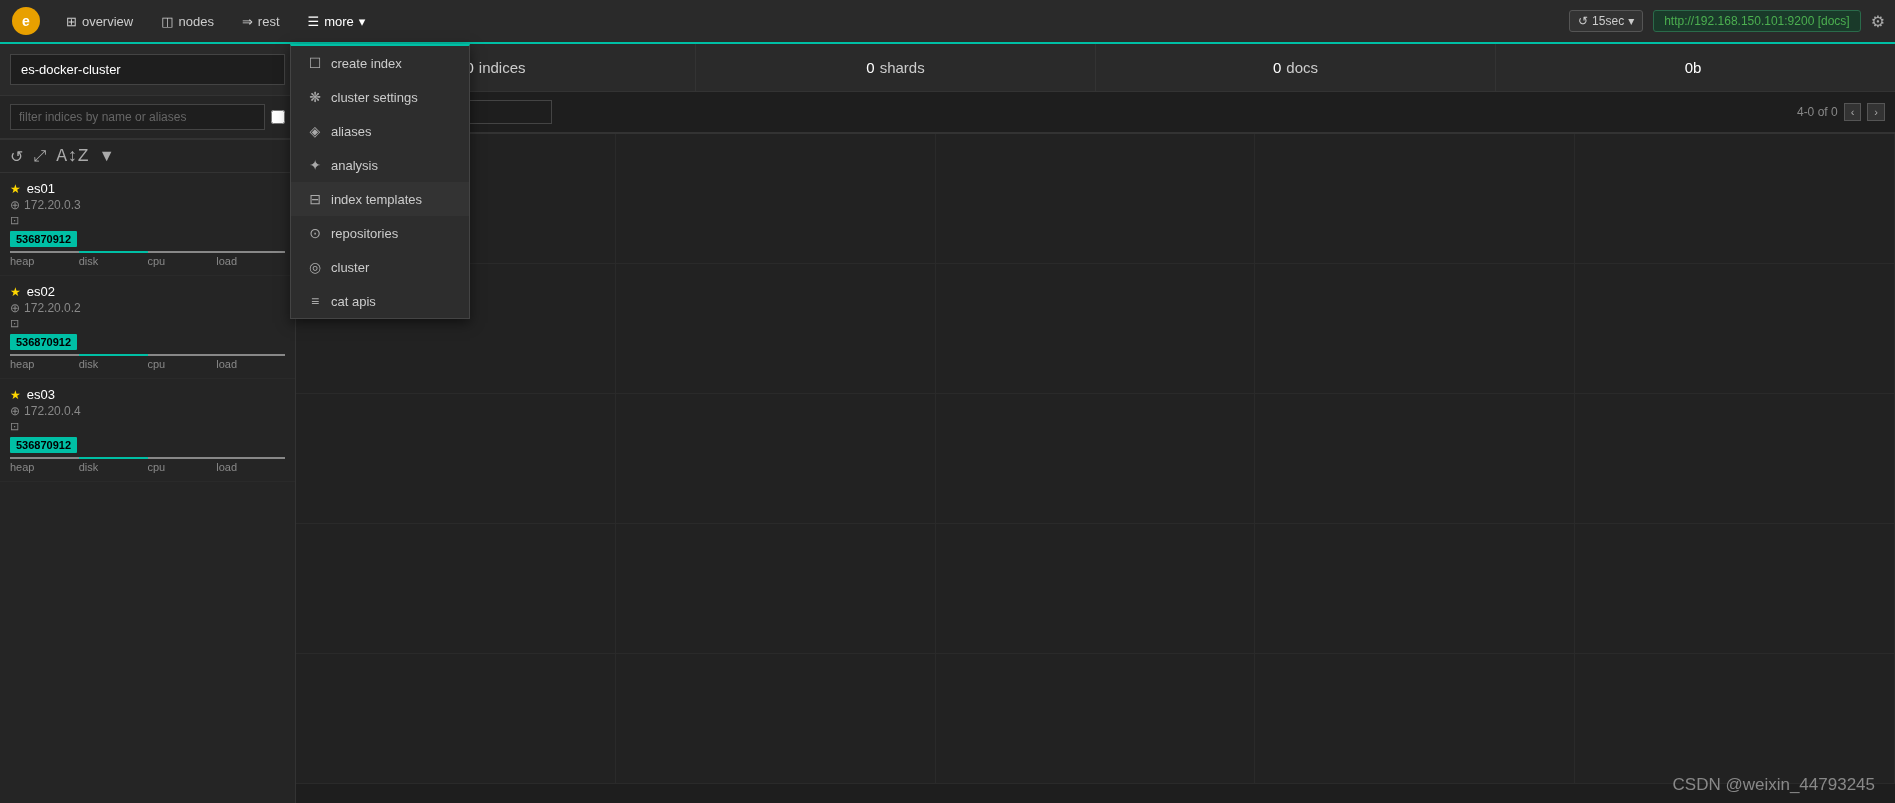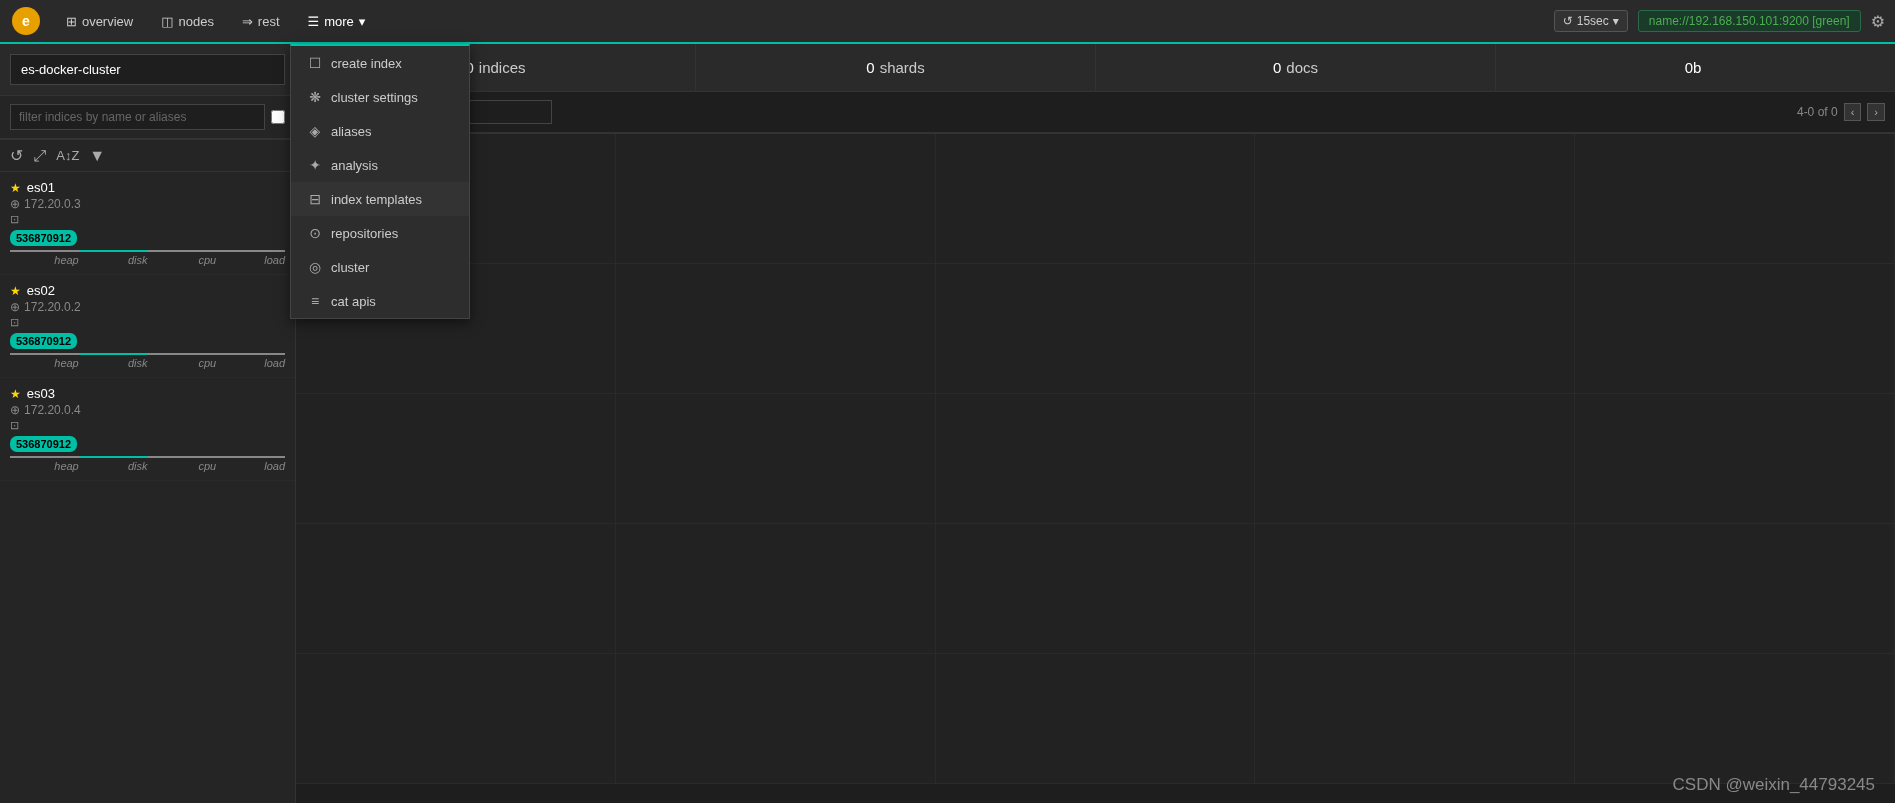--- a/index.html
+++ b/index.html
@@ -203,36 +203,35 @@
       color: #888;
       font-size: 11px;
       margin-bottom: 4px;
     }
     .node-id-badge {
       background: #00bfa5;
       color: #000;
       font-size: 11px;
       font-weight: bold;
       padding: 2px 6px;
-      border-radius: 7px;
+      border-radius: 1px;
       display: inline-block;
       margin-bottom: 4px;
     }
     .node-metrics-row {
       display: flex;
       gap: 0;
     }
     .metric-col {
       flex: 1;
-      text-align: right;
+      text-align: left;
       font-size: 11px;
       color: #888;
       border-top: 2px solid;
       padding-top: 2px;
-      font-style: italic;
     }
     .metric-heap { border-color: #888; }
     .metric-disk { border-color: #00bfa5; }
     .metric-cpu { border-color: #888; }
     .metric-load { border-color: #888; }
 
     
     .sidebar-toolbar {
       display: flex;
       align-items: center;
@@ -372,21 +371,21 @@
 
   <div class="nav-spacer"></div>
 
   <div class="nav-right" data-interactable="false">
     <div class="refresh-badge" data-interactable="true">
       <span data-interactable="false">↺</span>
       <span data-interactable="false">15sec</span>
       <span data-interactable="false">▾</span>
     </div>
     <div class="url-badge" data-interactable="false">
-      <span data-interactable="false">name://192.168.150.101:9200 [green]</span>
+      <span data-interactable="false">http://192.168.150.101:9200 [docs]</span>
     </div>
     <div class="settings-icon" data-interactable="true">
       <span>⚙</span>
     </div>
   </div>
 
   <div class="dropdown-menu" data-interactable="false">
     <div class="dropdown-item" data-interactable="true">
       <span class="dropdown-icon" data-interactable="false">☐</span>
       <span data-interactable="false">create index</span>
@@ -433,21 +432,21 @@
     </div>
 
     <div class="filter-row" data-interactable="false">
       <input class="filter-input" type="text" data-interactable="true" placeholder="filter indices by name or aliases" style="">
       <input type="checkbox" class="filter-checkbox" data-interactable="true" style="">
     </div>
 
     <div class="sidebar-toolbar" data-interactable="false">
       <span class="toolbar-icon" data-interactable="true">↺</span>
       <span class="toolbar-icon" data-interactable="true">⤢</span>
-      <span class="toolbar-icon" data-interactable="true" style="font-size:13px;">A↕Z</span>
+      <span class="toolbar-icon" data-interactable="true" style="font-size:18px;font-family:Liberation Mono, monospace;">A↕Z</span>
       <span class="toolbar-icon" data-interactable="true">▼</span>
     </div>
 
     <div class="node-list" data-interactable="false">
 
       <div class="node-item" data-interactable="true">
         <div class="node-name-row" data-interactable="false">
           <span class="node-star" data-interactable="false">★</span>
           <span class="node-name" data-interactable="false">es01</span>
         </div>

